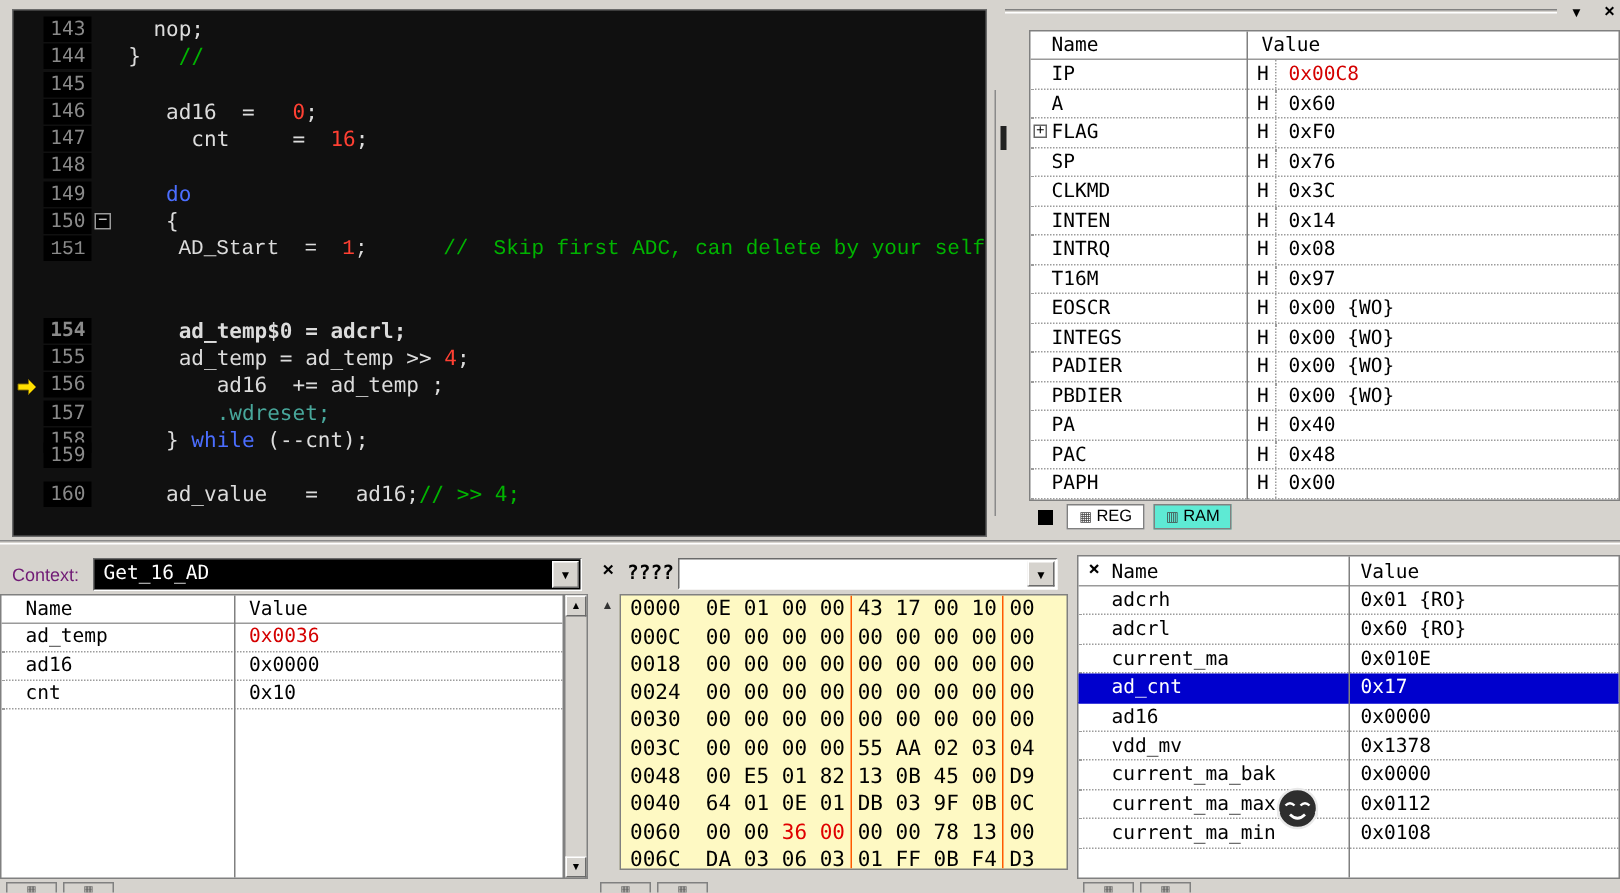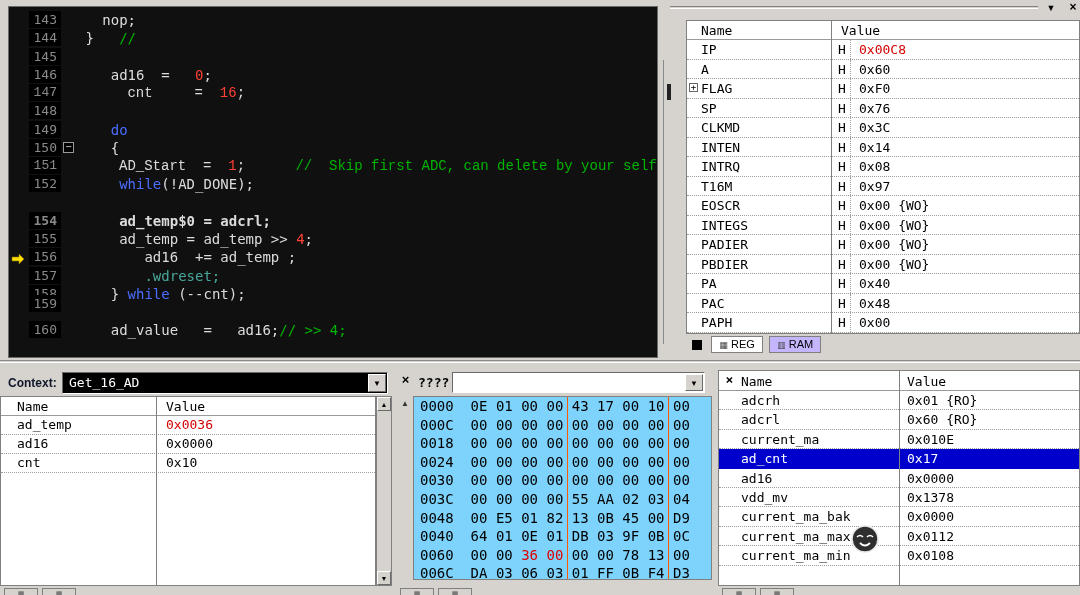--- a/index.html
+++ b/index.html
@@ -43,30 +43,30 @@
                 font-size:9px; line-height:7px; text-align:center; background:#fff; }
   .rname { position:absolute; left:14px; }
   .rval  { position:absolute; left:145px; right:0; top:0; bottom:0; }
   .rpfx  { position:absolute; left:0; top:0; bottom:0; width:19px; padding-left:6px; border-right:1px dotted #9c9c9c; }
   .rhex  { position:absolute; left:27px; }
   .redv  { color:#d40000; }
 
   .reg-tabs { position:absolute; left:686px; top:336px; height:20px; }
   .dock-sq { display:inline-block; width:10px; height:10px; background:#000; margin:4px 5px 0 6px; vertical-align:top; }
   .tab { display:inline-block; height:17px; border:1px solid #808080; padding:0 7px; font-size:11px;
-         line-height:15px; vertical-align:top; margin-right:2px; background:#c4b5fd; color:#000; }
+         line-height:15px; vertical-align:top; margin-right:2px; background:#5eead4; color:#000; }
   .tab.active { background:#ffffff; }
   .tab .ticon { font-size:9px; margin-right:3px; color:#444; }
 
   .hgroove { position:absolute; left:0; top:360px; width:1080px; height:3px;
              border-top:1px solid #8a8a8a; border-bottom:1px solid #ffffff; }
 
   
   .ctx-panel { position:absolute; left:0; top:368px; width:392px; height:227px; }
-  .ctx-label { position:absolute; left:8px; top:8px; font-weight:bold; font-size:12px; color:#0f172a; }
+  .ctx-label { position:absolute; left:8px; top:8px; font-weight:normal; font-size:12px; color:#701a75; }
   .ctx-combo { position:absolute; left:62px; top:4px; width:326px; height:22px; background:#000;
                border:1px solid; border-color:#6a6a6a #ffffff #ffffff #6a6a6a; }
   .ctx-combo .cval { position:absolute; left:6px; top:2px; color:#fff;
                      font-family:"DejaVu Sans Mono", monospace; font-size:13px; }
   .combo-btn { position:absolute; right:1px; top:1px; width:18px; bottom:1px; background:#d6d3ce;
                border:1px solid; border-color:#ffffff #6a6a6a #6a6a6a #ffffff;
                text-align:center; font-size:8px; line-height:17px; color:#000; }
   .ctx-table { position:absolute; left:0; top:28px; width:376px; height:190px; background:#fff;
                border:1px solid #808080; font-family:"DejaVu Sans Mono", monospace; font-size:13px; color:#000; }
   .ctx-table .t-head { position:relative; height:19px; border-bottom:1px solid #9a9a9a; }
@@ -89,21 +89,21 @@
   .close-btn { position:absolute; font-weight:bold; font-size:13px; width:13px; height:13px;
                line-height:12px; text-align:center; color:#000; }
   .mem-title { position:absolute; left:21px; top:7px; font-family:"DejaVu Sans Mono", monospace;
                font-weight:bold; font-size:13px; color:#000; }
   .mem-combo { position:absolute; left:55px; top:4px; width:253px; height:21px; background:#fff;
                border:1px solid; border-color:#6a6a6a #ffffff #ffffff #6a6a6a; }
   .mem-combo .cval { position:absolute; left:5px; top:2px; font-family:"DejaVu Sans Mono", monospace;
                      font-size:13px; color:#000; }
   .mem-left-arrow { position:absolute; left:2px; top:30px; width:12px; height:12px; font-size:8px;
                     line-height:12px; text-align:center; color:#333; }
-  .mem-body { position:absolute; left:16px; top:28px; width:299px; height:184px; background:#7dd3fc;
+  .mem-body { position:absolute; left:16px; top:28px; width:299px; height:184px; background:#fef9c3;
               border:1px solid #808080; overflow:hidden;
               font-family:"DejaVu Sans Mono", monospace; font-size:14px; color:#000; }
   .hex-row { position:absolute; left:6px; white-space:pre; height:19px; line-height:19px; }
   .hex-red { color:#e00000; }
   .hex-sep { position:absolute; top:0; bottom:0; width:1px; background:#ff5a00; z-index:2; }
 
   
   .watch-panel { position:absolute; left:718px; top:368px; width:362px; height:227px; }
   .watch-table { position:absolute; left:0; top:2px; width:362px; height:216px; background:#fff;
                  border:1px solid #808080; font-family:"DejaVu Sans Mono", monospace; font-size:13px; color:#000; }
@@ -124,26 +124,25 @@
 </head>
 <body>
 
 <div class="root">
 
   <div class="editor" id="editor">
       <div class="eline" style="top: 4px;"><span class="gchip">143</span><span class="ecode"><span class="sw">   nop;</span></span></div>
       <div class="eline" style="top: 22.25px;"><span class="gchip">144</span><span class="ecode"><span class="sw"> }   </span><span class="sc">//</span></span></div>
       <div class="eline" style="top: 40.5px;"><span class="gchip">145</span><span class="ecode"></span></div>
       <div class="eline" style="top: 58.75px;"><span class="gchip">146</span><span class="ecode"><span class="sw">    ad16  =   </span><span class="sn">0</span><span class="sw">;</span></span></div>
-      <div class="eline" style="top: 77px; font-family: Liberation Mono, monospace;"><span class="gchip">147</span><span class="ecode"><span class="sw">      cnt     =  </span><span class="sn">16</span><span class="sw">;</span></span></div>
+      <div class="eline" style="top: 77px;"><span class="gchip">147</span><span class="ecode"><span class="sw">      cnt     =  </span><span class="sn">16</span><span class="sw">;</span></span></div>
       <div class="eline" style="top: 95.25px;"><span class="gchip">148</span><span class="ecode"></span></div>
       <div class="eline" style="top: 113.5px;"><span class="gchip">149</span><span class="ecode"><span class="sw">    </span><span class="sk">do</span></span></div>
       <div class="eline" style="top: 131.75px;"><span class="gchip">150</span><span class="foldbox">−</span><span class="ecode"><span class="sw">    {</span></span></div>
       <div class="eline" style="top: 150px; font-family: Liberation Mono, monospace;"><span class="gchip">151</span><span class="ecode"><span class="sw">     AD_Start  =  </span><span class="sn">1</span><span class="sw">;      </span><span class="sc">//  Skip first ADC, can delete by your self</span></span></div>
-      <div class="eline" style="top: 168.25px;"><span class="gchip">152</span><span class="ecode"><span class="sw">     </span><span class="sk">while</span><span class="sw">(!AD_DONE);</span></span></div>
       <div class="eline" style="top: 204.75px; font-weight: bold;"><span class="gchip">154</span><span class="ecode"><span class="sw">     ad_temp$0 = adcrl;</span></span></div>
       <div class="eline" style="top: 223px;"><span class="gchip">155</span><span class="ecode"><span class="sw">     ad_temp = ad_temp &gt;&gt; </span><span class="sn">4</span><span class="sw">;</span></span></div>
       <div class="eline" style="top: 241.25px;"><span class="gchip">156</span><span class="exec-arrow"><svg width="14" height="12" viewBox="0 0 14 12">
             <polygon points="1,4 8,4 8,1 13,6 8,11 8,8 1,8" fill="#ffe000" stroke="#887000" stroke-width="0.6"></polygon>
           </svg></span><span class="ecode"><span class="sw">        ad16  += ad_temp ;</span></span></div>
       <div class="eline" style="top: 259.5px;"><span class="gchip">157</span><span class="ecode"><span class="st">        .wdreset;</span></span></div>
       <div class="eline" style="top: 277.75px;"><span class="gchip">158</span><span class="ecode"><span class="sw">    } </span><span class="sk">while</span><span class="sw"> (--cnt);</span></span></div>
       <div class="eline" style="top: 288px;"><span class="gchip">159</span><span class="ecode"></span></div>
       <div class="eline" style="top: 314.25px;"><span class="gchip">160</span><span class="ecode"><span class="sw">    ad_value   =   ad16;</span><span class="sc">// &gt;&gt; 4;</span></span></div>
     </div>

